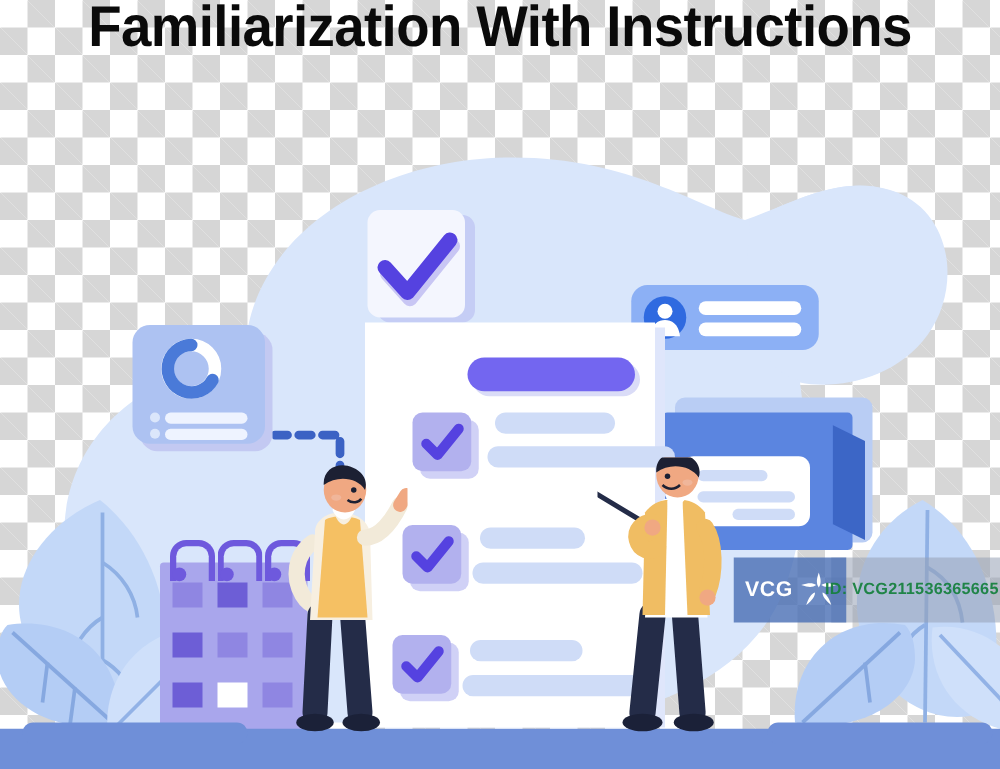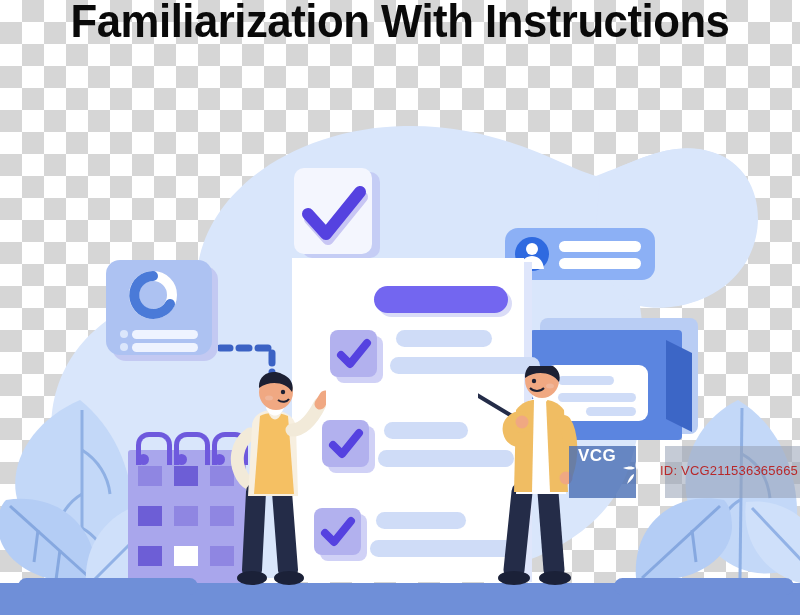--- a/index.html
+++ b/index.html
@@ -169,37 +169,38 @@
   }
   .cal-ringdot{
     position:absolute;width:11px;height:11px;border-radius:50%;background:#6e59dd;
   }
 
   
   .person{position:absolute;}
 
   
   .wm-box{
-    position:absolute;left:569px;top:446px;width:67px;height:52px;
+    position:absolute;left:587px;top:446px;width:90px;height:52px;
     background:rgba(72,110,180,0.80);
-    display:flex;align-items:flex-start;
+    display:flex;align-items:center;
   }
   .wm-text{
     color:#ffffff;font-weight:700;font-size:17px;letter-spacing:0.5px;
     margin-left:9px;
   }
   .wm-flower{position:absolute;left:52px;top:10px;width:32px;height:32px;}
   .wm-band{
     position:absolute;left:665px;top:446px;width:135px;height:52px;
     background:rgba(150,160,180,0.55);
   }
   .wm-id{
     position:absolute;left:660px;top:463px;
-    color:#b91c1c;font-size:13px;letter-spacing:0.2px;opacity:0.92;
+    color:#15803d;font-size:13px;letter-spacing:0.2px;opacity:0.92;
     white-space:nowrap;
+    font-weight:bold;
   }
 </style>
 </head>
 <body>
 
 <div id="stage">
 
   <div class="checker"></div>
 
   <svg class="blob" viewBox="0 0 800 615">

